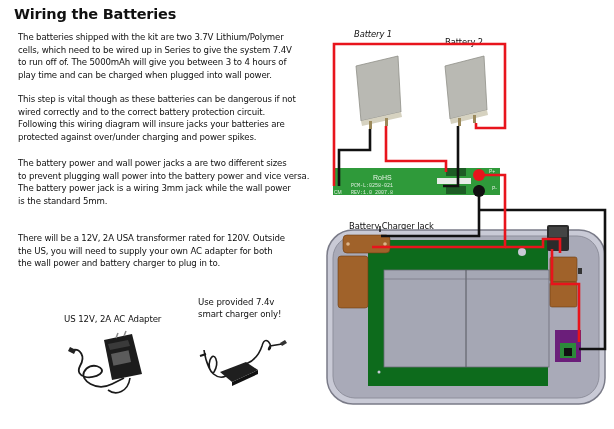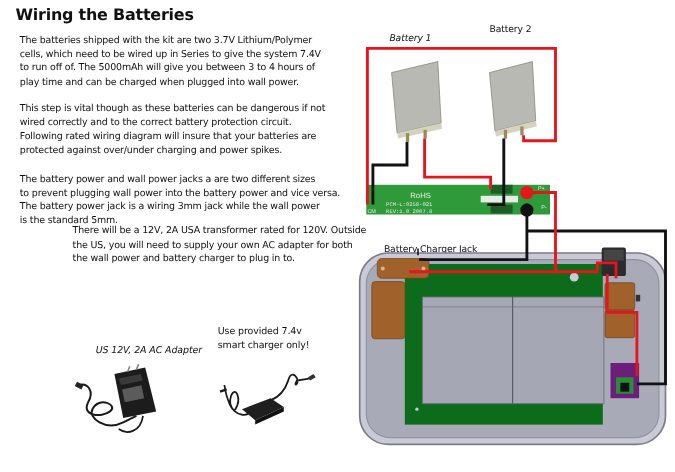--- a/index.html
+++ b/index.html
@@ -5,43 +5,43 @@
     html, body { margin: 0; padding: 0; background: #ffffff; }
     body { width: 614px; height: 429px; position: relative; overflow: hidden;
            font-family: "DejaVu Sans", "Liberation Sans", sans-serif; color: #111; }
     .title { position: absolute; left: 14px; top: 6px; font-size: 14.5px; font-weight: bold;
              letter-spacing: -0.2px; margin: 0; }
     .para { position: absolute; left: 18px; font-size: 8.6px; line-height: 12.6px; margin: 0;
             white-space: pre-line; letter-spacing: -0.15px; }
     .p1 { top: 31px; }
     .p2 { top: 93px; }
     .p3 { top: 157px; }
-    .p4 { top: 204px; margin-left: 48px; }
+    .p4 { top: 232px; }
     .caption { position: absolute; font-size: 8.6px; line-height: 12px; white-space: pre-line;
                letter-spacing: -0.1px; }
-    .cap-adapter { left: 87px; top: 313px; font-style: italic; }
+    .cap-adapter { left: 64px; top: 313px; }
     .cap-charger { left: 198px; top: 296px; }
     .lbl { position: absolute; font-size: 8.4px; letter-spacing: -0.1px; }
     .lbl-b1 { left: 354px; top: 29px; font-style: italic; }
-    .lbl-b2 { left: 445px; top: 21px; }
+    .lbl-b2 { left: 445px; top: 37px; }
     .lbl-jack { left: 349px; top: 221px; }
     svg.diagram { position: absolute; left: 0; top: 0; }
     svg.photos { position: absolute; left: 0; top: 0; }
   </style>
 </head>
 <body>
 
 <h1 class="title">Wiring the Batteries</h1>
 <p class="para p1">The batteries shipped with the kit are two 3.7V Lithium/Polymer
 cells, which need to be wired up in Series to give the system 7.4V
 to run off of. The 5000mAh will give you between 3 to 4 hours of
 play time and can be charged when plugged into wall power.</p>
 <p class="para p2">This step is vital though as these batteries can be dangerous if not
 wired correctly and to the correct battery protection circuit.
-Following rated wiring diagram will insure that your batteries are
+Following this wiring diagram will insure jacks your batteries are
 protected against over/under charging and power spikes.</p>
 <p class="para p3">The battery power and wall power jacks a are two different sizes
 to prevent plugging wall power into the battery power and vice versa.
 The battery power jack is a wiring 3mm jack while the wall power
 is the standard 5mm.</p>
 <p class="para p4">There will be a 12V, 2A USA transformer rated for 120V. Outside
 the US, you will need to supply your own AC adapter for both
 the wall power and battery charger to plug in to.</p>
 
 <div class="caption cap-adapter">US 12V, 2A AC Adapter</div>

